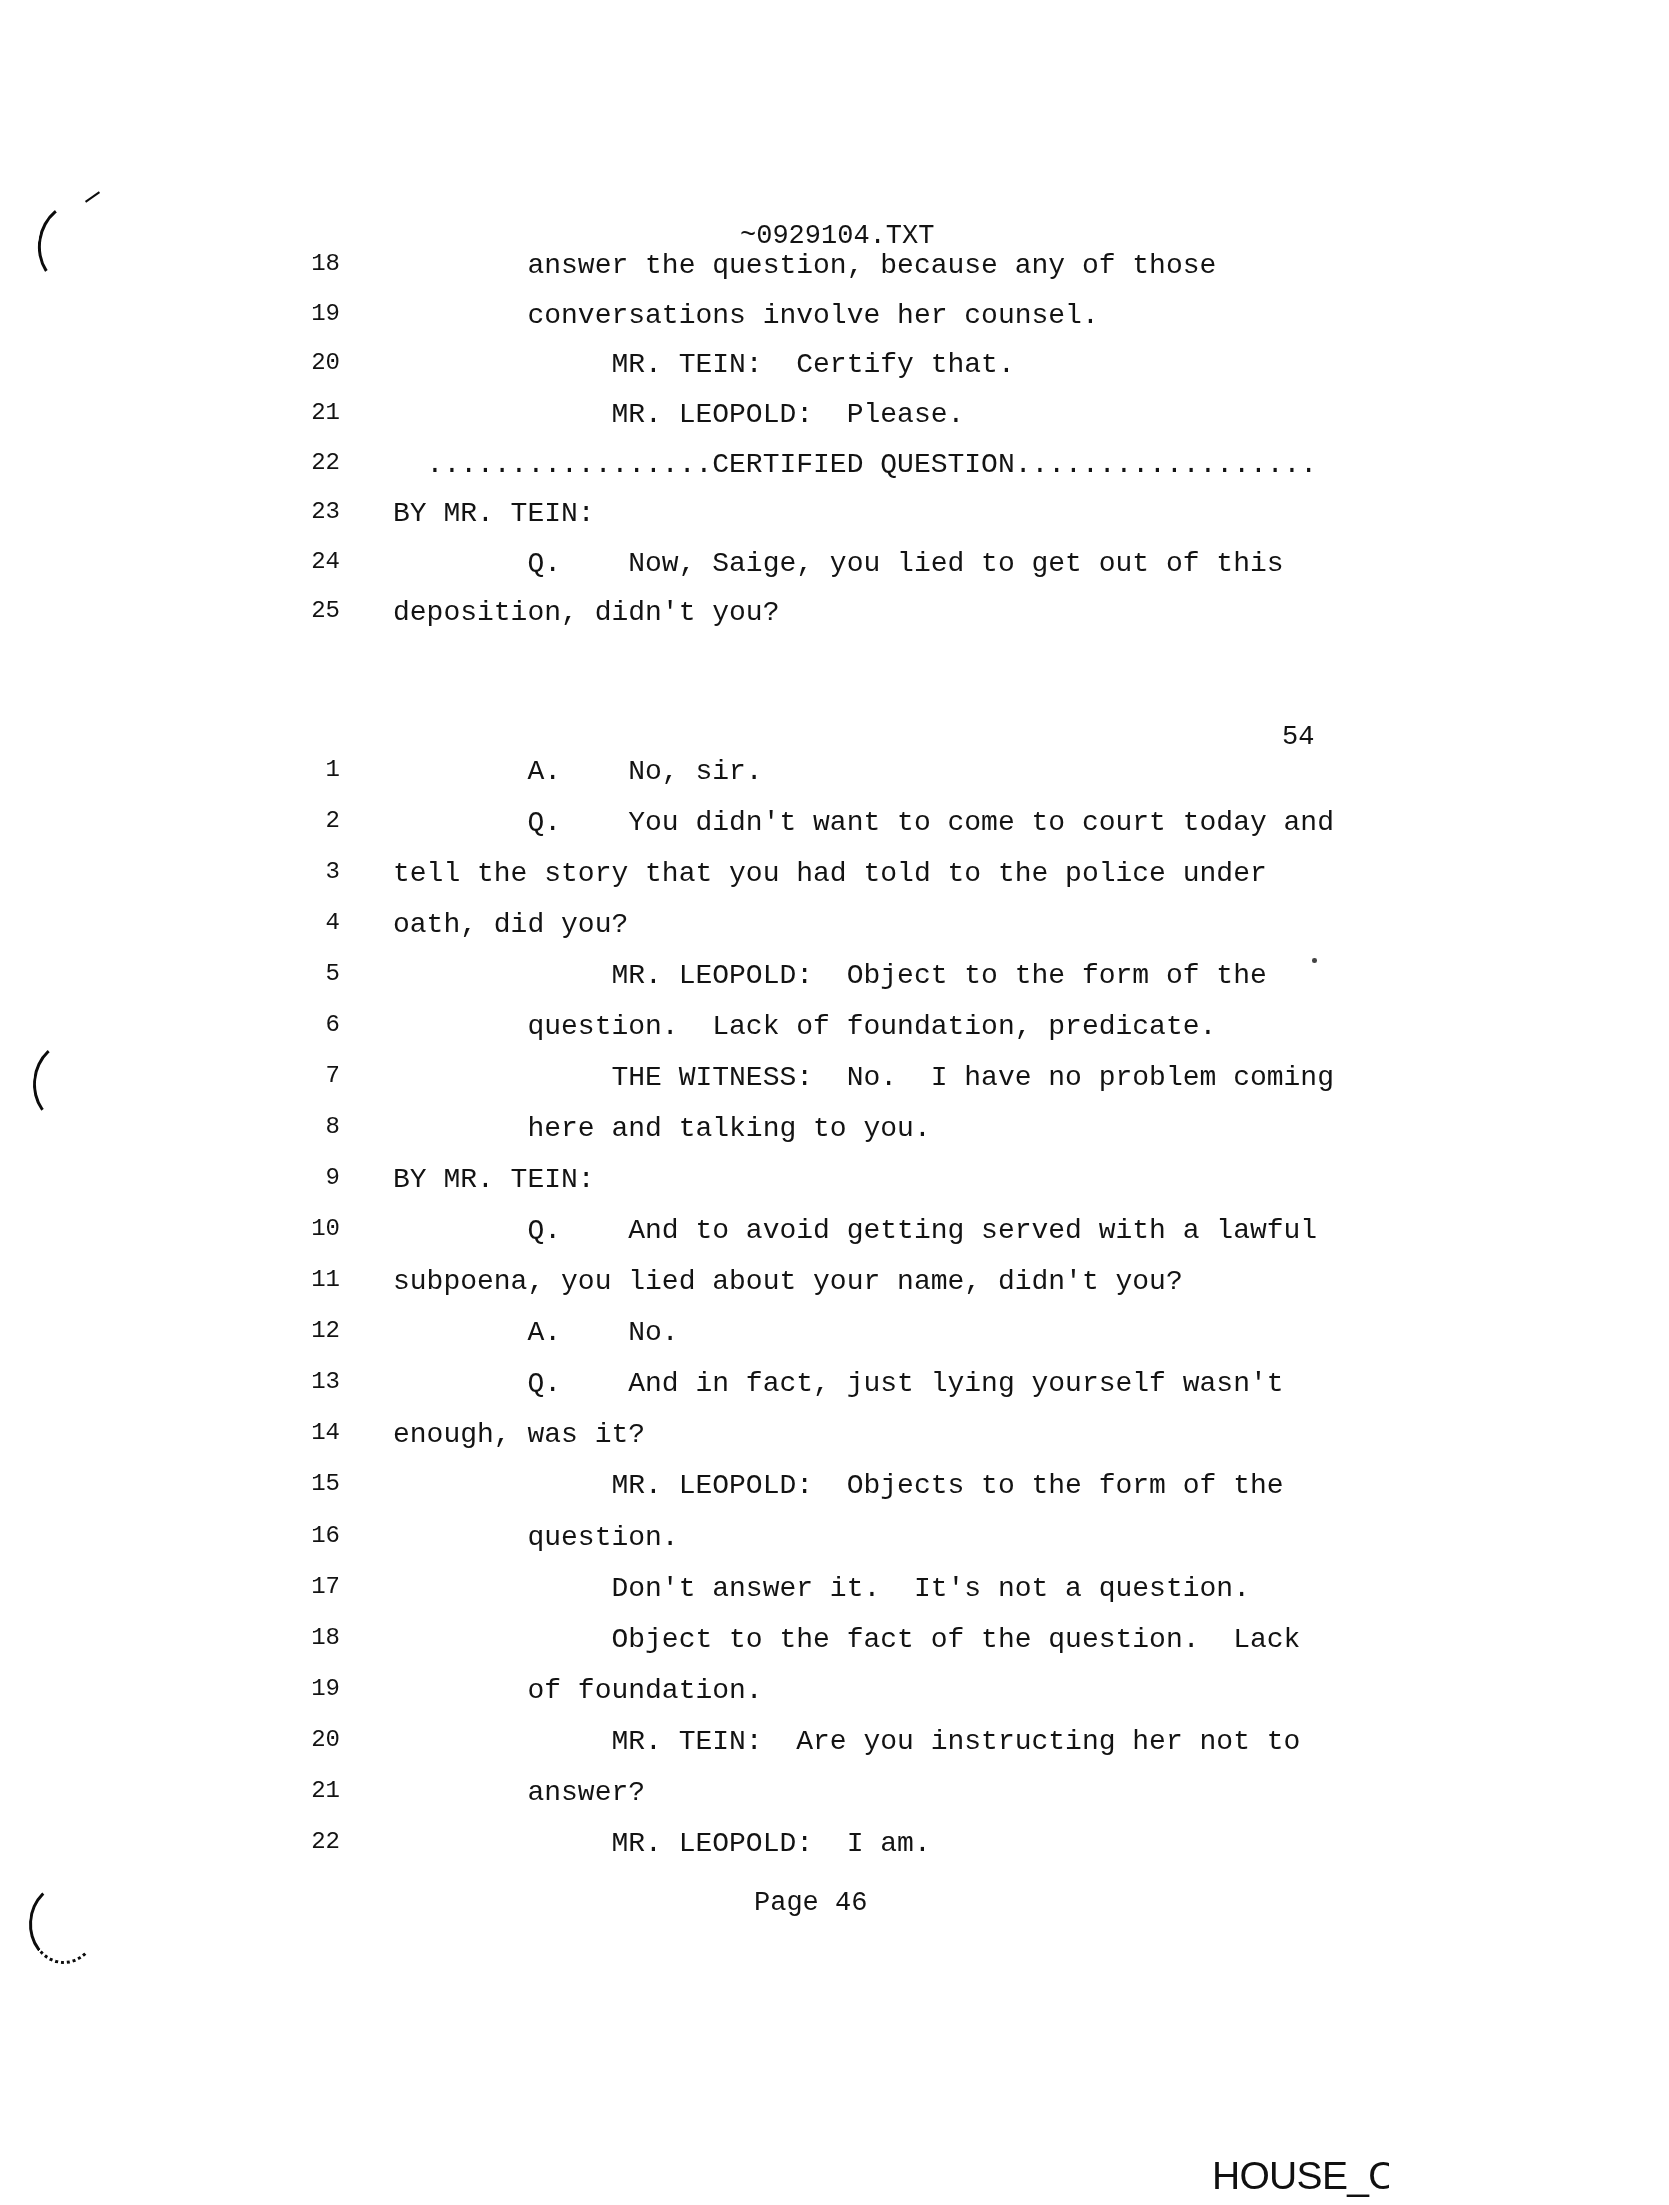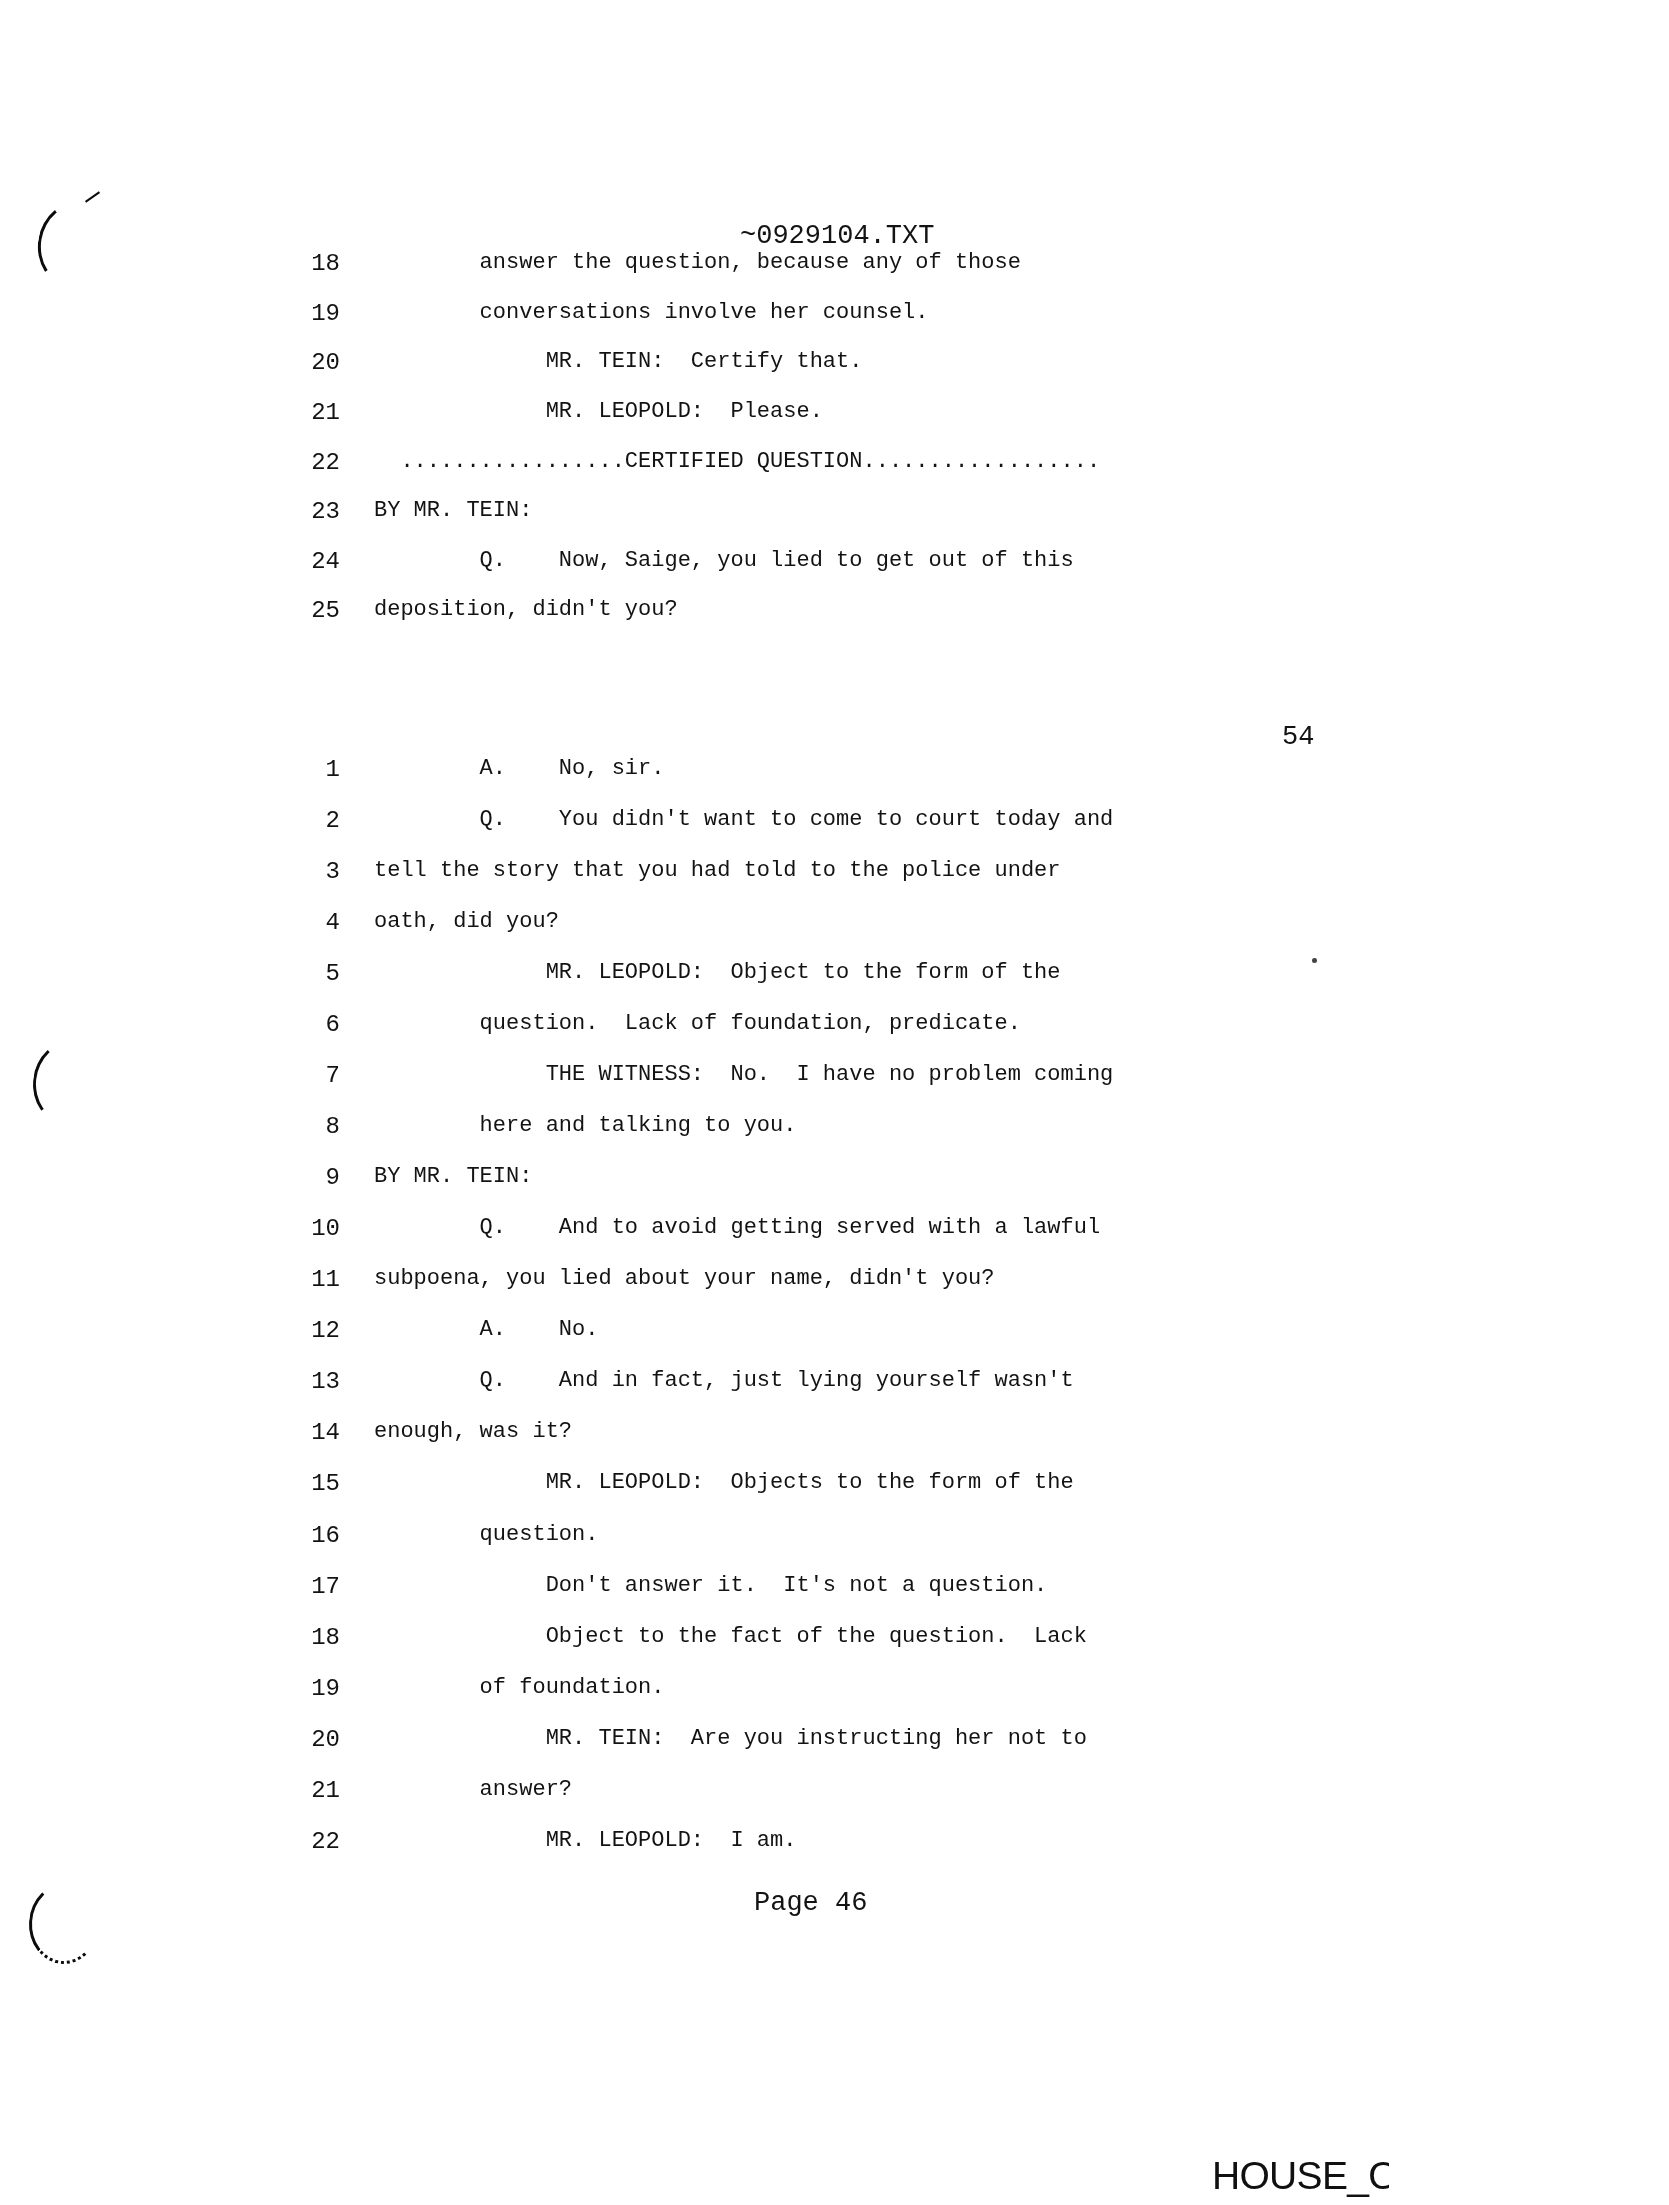--- a/index.html
+++ b/index.html
@@ -41,22 +41,22 @@
   .line .num {
     position: absolute;
     left: 301px;
     width: 39px;
     text-align: right;
     font-size: 24px;
     white-space: pre;
   }
   .line .txt {
     position: absolute;
-    left: 374px;
-    font-size: 22px;
+    left: 393px;
+    font-size: 28px;
     white-space: pre;
   }
   
   .scan-arc {
     position: absolute;
     border: 3.3px solid transparent;
     border-radius: 50%;
     box-sizing: border-box;
   }
   .arc-1 {

